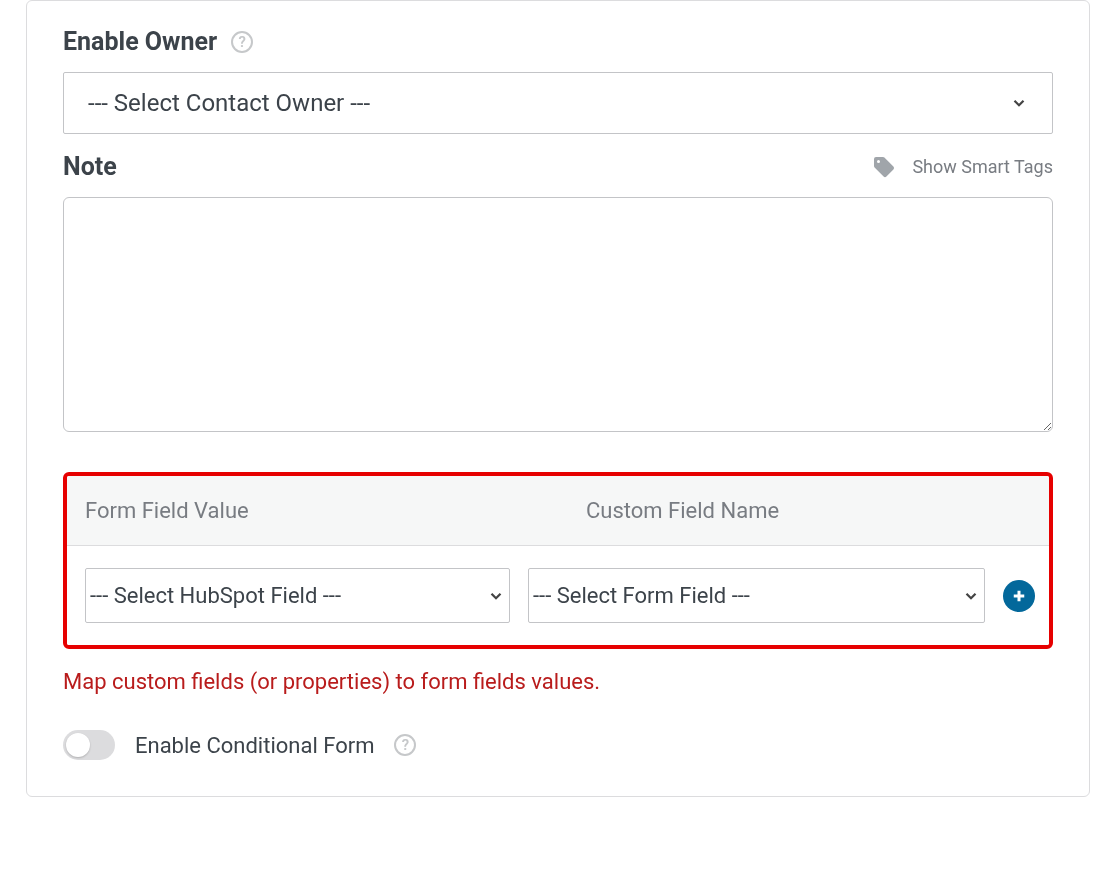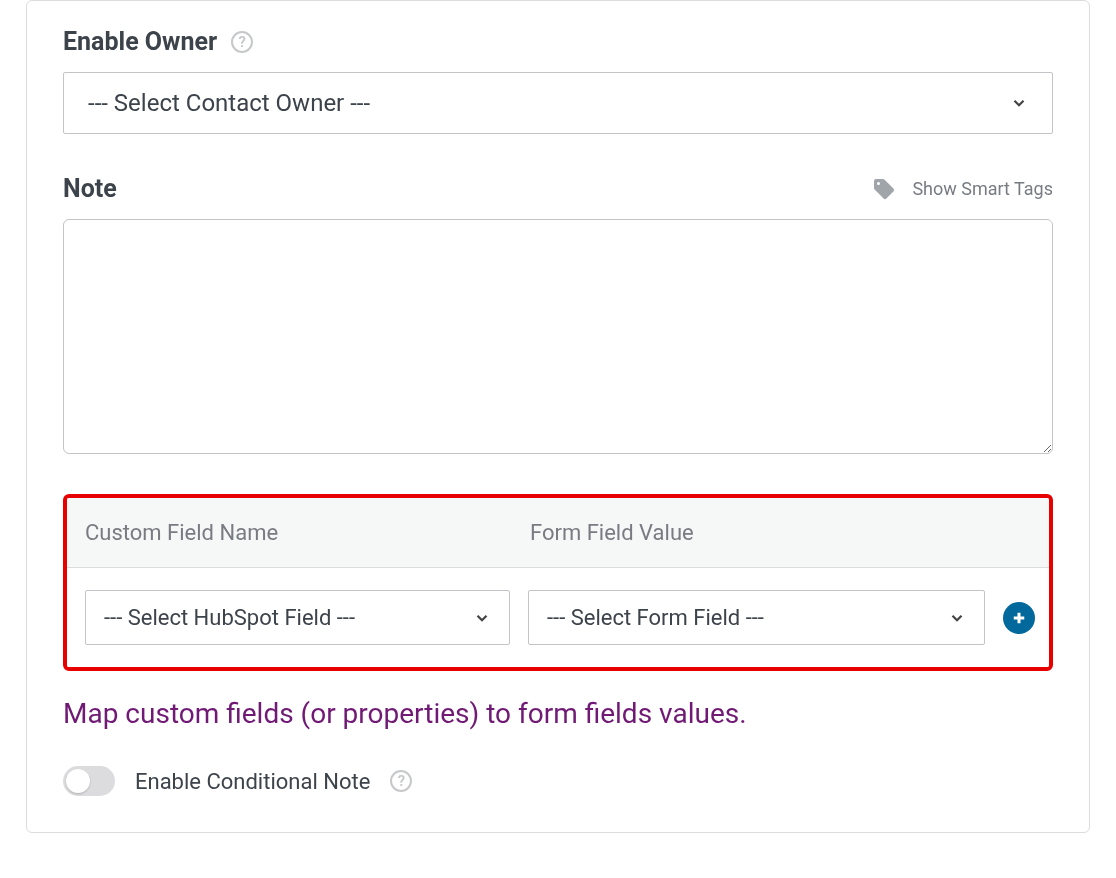--- a/index.html
+++ b/index.html
@@ -57,21 +57,21 @@
       align-items: center;
       justify-content: space-between;
       background: #ffffff;
       cursor: pointer;
       font-size: 24px;
       color: #3c434a;
       gap: 10px;
     }
     .select-box.small {
       font-size: 22px;
-      padding: 14px 18px;
+      padding: 14px 4px;
     }
     .chevron-down {
       width: 18px;
       height: 18px;
       flex-shrink: 0;
     }
     .smart-tags-row {
       display: flex;
       align-items: center;
       gap: 16px;
@@ -141,23 +141,23 @@
       display: flex;
       align-items: center;
       justify-content: center;
       color: #fff;
       cursor: pointer;
       flex-shrink: 0;
       margin-left: auto;
       margin-right: 10px;
     }
     .help-text {
-      font-size: 28px;
-      color: #701a75;
-      margin-top: 26px;
+      font-size: 22px;
+      color: #b91c1c;
+      margin-top: 20px;
     }
     .conditional-row {
       display: flex;
       align-items: center;
       gap: 20px;
       margin-top: 36px;
     }
     .toggle {
       width: 52px;
       height: 30px;
@@ -196,39 +196,39 @@
     </div>
 
     <div class="select-box">
       <span>--- Select Contact Owner ---</span>
       <svg class="chevron-down" viewBox="0 0 24 24" fill="none" stroke="#444" stroke-width="3">
         <polyline points="6 9 12 15 18 9"></polyline>
       </svg>
     </div>
 
     
-    <div class="section-label-row" style="margin-top:40px;">
+    <div class="section-label-row" style="margin-top:18px;">
       <div class="section-label">
         <span>Note</span>
       </div>
       <div class="smart-tags-row">
         <svg class="tag-icon" viewBox="0 0 24 24" fill="#a0a5aa">
           <path d="M21.41 11.58 12.41 2.58A2 2 0 0 0 11 2H4a2 2 0 0 0-2 2v7a2 2 0 0 0 .59 1.42l9 9a2 2 0 0 0 2.83 0l7-7a2 2 0 0 0 0-2.84ZM6.5 8A1.5 1.5 0 1 1 8 6.5 1.5 1.5 0 0 1 6.5 8Z"></path>
         </svg>
         <span>Show Smart Tags</span>
       </div>
     </div>
 
     <textarea class="note-textarea" value="" style=""></textarea>
 
     
     <div class="highlight-box">
       <div class="mapping-header">
+        <div class="mapping-header-col col2">Form Field Value</div>
         <div class="mapping-header-col col1">Custom Field Name</div>
-        <div class="mapping-header-col col2">Form Field Value</div>
       </div>
       <div class="mapping-body">
         <div class="select-box small select-hubspot">
           <span>--- Select HubSpot Field ---</span>
           <svg class="chevron-down" viewBox="0 0 24 24" fill="none" stroke="#444" stroke-width="3">
             <polyline points="6 9 12 15 18 9"></polyline>
           </svg>
         </div>
         <div class="select-box small select-formfield">
           <span>--- Select Form Field ---</span>
@@ -245,18 +245,18 @@
       </div>
     </div>
 
     <div class="help-text">Map custom fields (or properties) to form fields values.</div>
 
     
     <div class="conditional-row">
       <div class="toggle">
         <div class="toggle-knob"></div>
       </div>
-      <span class="conditional-label">Enable Conditional Note</span>
+      <span class="conditional-label">Enable Conditional Form</span>
       <span class="help-circle">?</span>
     </div>
 
   </div>
 </div>
 
 </body></html>

